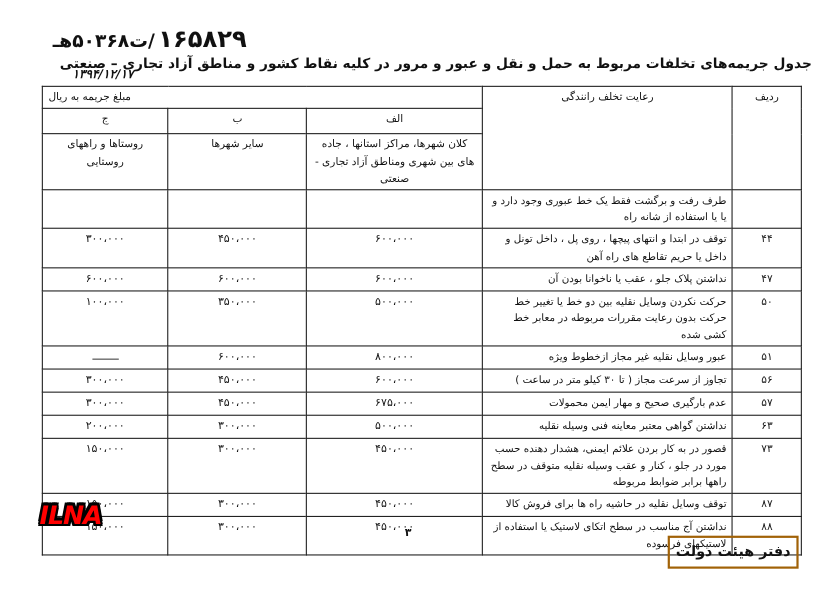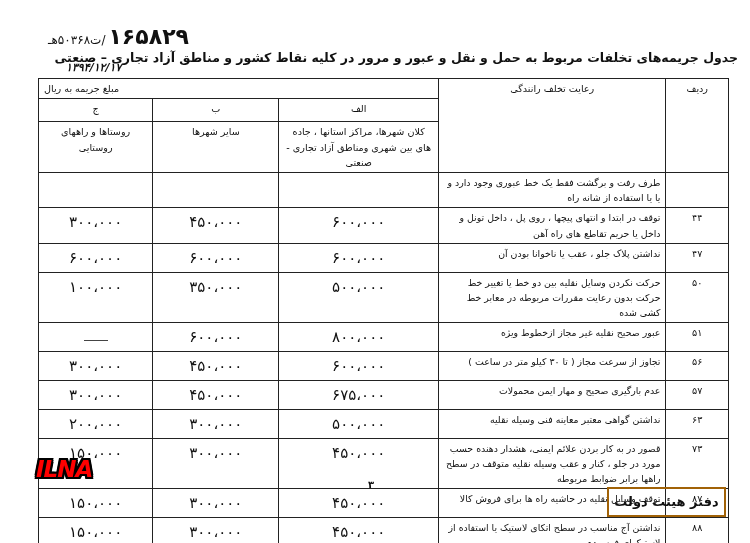--- a/index.html
+++ b/index.html
@@ -4,21 +4,21 @@
   <style>
     html, body { margin: 0; padding: 0; }
     body {
       width: 750px; height: 543px; background: #ffffff; position: relative; overflow: hidden;
       font-family: "DejaVu Sans", sans-serif; color: #111;
     }
     .ref-number {
       position: absolute; left: 48px; top: 24px; font-weight: bold;
       font-size: 22px; letter-spacing: 1px; direction: rtl; color: #111;
     }
-    .ref-suffix { font-size: 12px; font-weight: normal; margin-right: 3px; }
+    .ref-suffix { font-size: 17px; font-weight: bold; margin-right: 3px; }
     .title {
       position: absolute; right: 12px; top: 50px; direction: rtl;
       font-weight: bold; font-size: 12.5px; white-space: nowrap;
     }
     .date {
       position: absolute; left: 66px; top: 61px; font-size: 11px; font-weight: bold; direction: ltr; font-style: italic;
     }
     table.fines {
       position: absolute; left: 38px; top: 78px; width: 691px;
       border-collapse: collapse; direction: rtl; font-size: 9.6px; table-layout: fixed;
@@ -29,21 +29,21 @@
     }
     th.col-row { width: 47px; vertical-align: middle; font-weight: bold; text-align: center; }
     th.col-title { width: 200px; vertical-align: middle; text-align: center; }
     .col-a { width: 148px; }
     .col-b { width: 117px; }
     .col-c { width: 106px; }
     th.group-head { text-align: left; height: 13px; }
     th.letter-head { text-align: center; height: 18px; }
     th.desc-head { text-align: center; vertical-align: middle; height: 38px; line-height: 1.5; font-weight: bold; }
     td.num { text-align: center; font-weight: bold; }
-    td.amount { text-align: center; font-size: 15px; }
+    td.amount { text-align: center; font-size: 10px; }
     td.desc { text-align: right; font-weight: bold; font-size: 9.4px; }
     .dash { display: inline-block; width: 24px; border-top: 1px solid #444; vertical-align: middle; margin-top: 6px; }
     tr.h2 td { height: 30px; margin-top: 48px; }
     tr.h1 td { height: 14px; }
     .page-num {
       position: absolute; left: 368px; top: 479px; font-size: 10px; font-weight: bold;
     }
     .stamp {
       position: absolute; left: 607px; top: 487px; width: 115px; height: 26px;
       border: 2px solid #a16207; text-align: center; direction: rtl;
@@ -114,21 +114,21 @@
     </tr>
     <tr class="h2">
       <td class="num">۵۰</td>
       <td class="desc">حرکت نکردن وسایل نقلیه بین دو خط یا تغییر خط حرکت بدون رعایت مقررات مربوطه در معابر خط کشی شده</td>
       <td class="amount">۵۰۰،۰۰۰</td>
       <td class="amount">۳۵۰،۰۰۰</td>
       <td class="amount">۱۰۰،۰۰۰</td>
     </tr>
     <tr class="h1">
       <td class="num">۵۱</td>
-      <td class="desc">عبور صحیح نقلیه غیر مجاز ازخطوط ویژه</td>
+      <td class="desc">عبور وسایل نقلیه غیر مجاز ازخطوط ویژه</td>
       <td class="amount">۸۰۰،۰۰۰</td>
       <td class="amount">۶۰۰،۰۰۰</td>
       <td class="amount"><span class="dash"></span></td>
     </tr>
     <tr class="h1">
       <td class="num">۵۶</td>
       <td class="desc">تجاوز از سرعت مجاز ( تا ۳۰ کیلو متر در ساعت )</td>
       <td class="amount">۶۰۰،۰۰۰</td>
       <td class="amount">۴۵۰،۰۰۰</td>
       <td class="amount">۳۰۰،۰۰۰</td>

